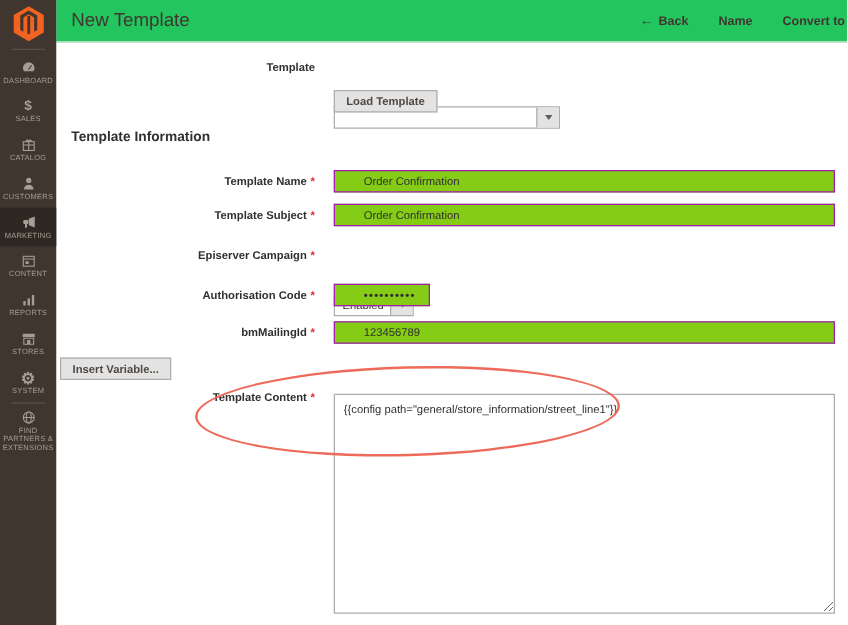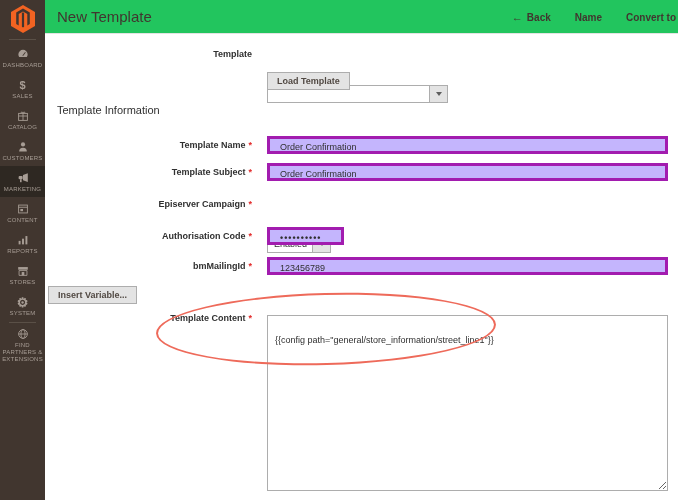--- a/index.html
+++ b/index.html
@@ -49,23 +49,23 @@
   .back-arrow { font-weight:normal; margin-right:4px; font-size:11px; }
 
   
   .flabel {
     position:absolute; left:45px; width:207px; text-align:right;
     font-size:9px; font-weight:bold; color:#303030; line-height:18px;
     white-space:nowrap;
   }
   .req { color:#e22626; margin-left:3px; font-weight:bold; }
   .finput {
-    position:absolute; left:267px; height:18px; border:3px solid #a21caf;
-    background:#c4b5fd; font-size:9px; color:#303030; line-height:16px;
-    padding:0 10px; font-family:"Liberation Sans", sans-serif; overflow:hidden;
+    position:absolute; left:267px; height:18px; border:1px solid #a21caf;
+    background:#84cc16; font-size:9px; color:#303030; line-height:16px;
+    padding:0 23px; font-family:"Liberation Sans", sans-serif; overflow:hidden;
     white-space:nowrap;
   }
   .fselect {
     position:absolute; left:267px; height:18px; border:1px solid #adadad;
     background:#fff; display:flex; align-items:stretch; cursor:pointer;margin-top:40px;
   }
   .sel-text { flex:1; font-size:9px; color:#303030; line-height:16px; padding:0 6px; overflow:hidden; }
   .sel-arrow {
     width:18px; background:#e3e3e3; border-left:1px solid #adadad;
     display:flex; align-items:center; justify-content:center;
@@ -74,27 +74,27 @@
     width:0; height:0; border-left:3px solid transparent; border-right:3px solid transparent;
     border-top:4px solid #5d5d5d;
   }
   .btn {
     position:absolute; background:#e3e3e3; border:1px solid #adadad;
     font-size:9px; font-weight:bold; color:#514943; height:18px; line-height:16px;
     padding:0 9px; cursor:pointer; white-space:nowrap;
     font-family:Liberation Sans, sans-serif;
   }
   .section-title {
-    position:absolute; left:57px; top:104px; font-size:11px; font-weight:normal; color:#303030;
+    position:absolute; left:57px; top:104px; font-size:11px; font-weight:bold; color:#303030;
   }
   .password-dots { letter-spacing:1px; font-weight:bold; }
   textarea.fcontent {
     position:absolute; left:267px; top:315px; width:401px; height:176px;
     border:1px solid #adadad; font-size:9px; color:#303030;
-    font-family:"Liberation Sans", sans-serif; padding:18px 7px;
+    font-family:"Liberation Sans", sans-serif; padding:5px 7px;
     resize:both; overflow:auto; line-height:12px; background:#fff;
   }
   .annotation-ellipse {
     position:absolute; left:156px; top:293px; width:340px; height:72px;
     border:2px solid #ee6a5a; border-radius:50%;
     transform:rotate(-1.5deg); pointer-events:none; z-index:5;
   }
 </style>
 </head>
 <body>

